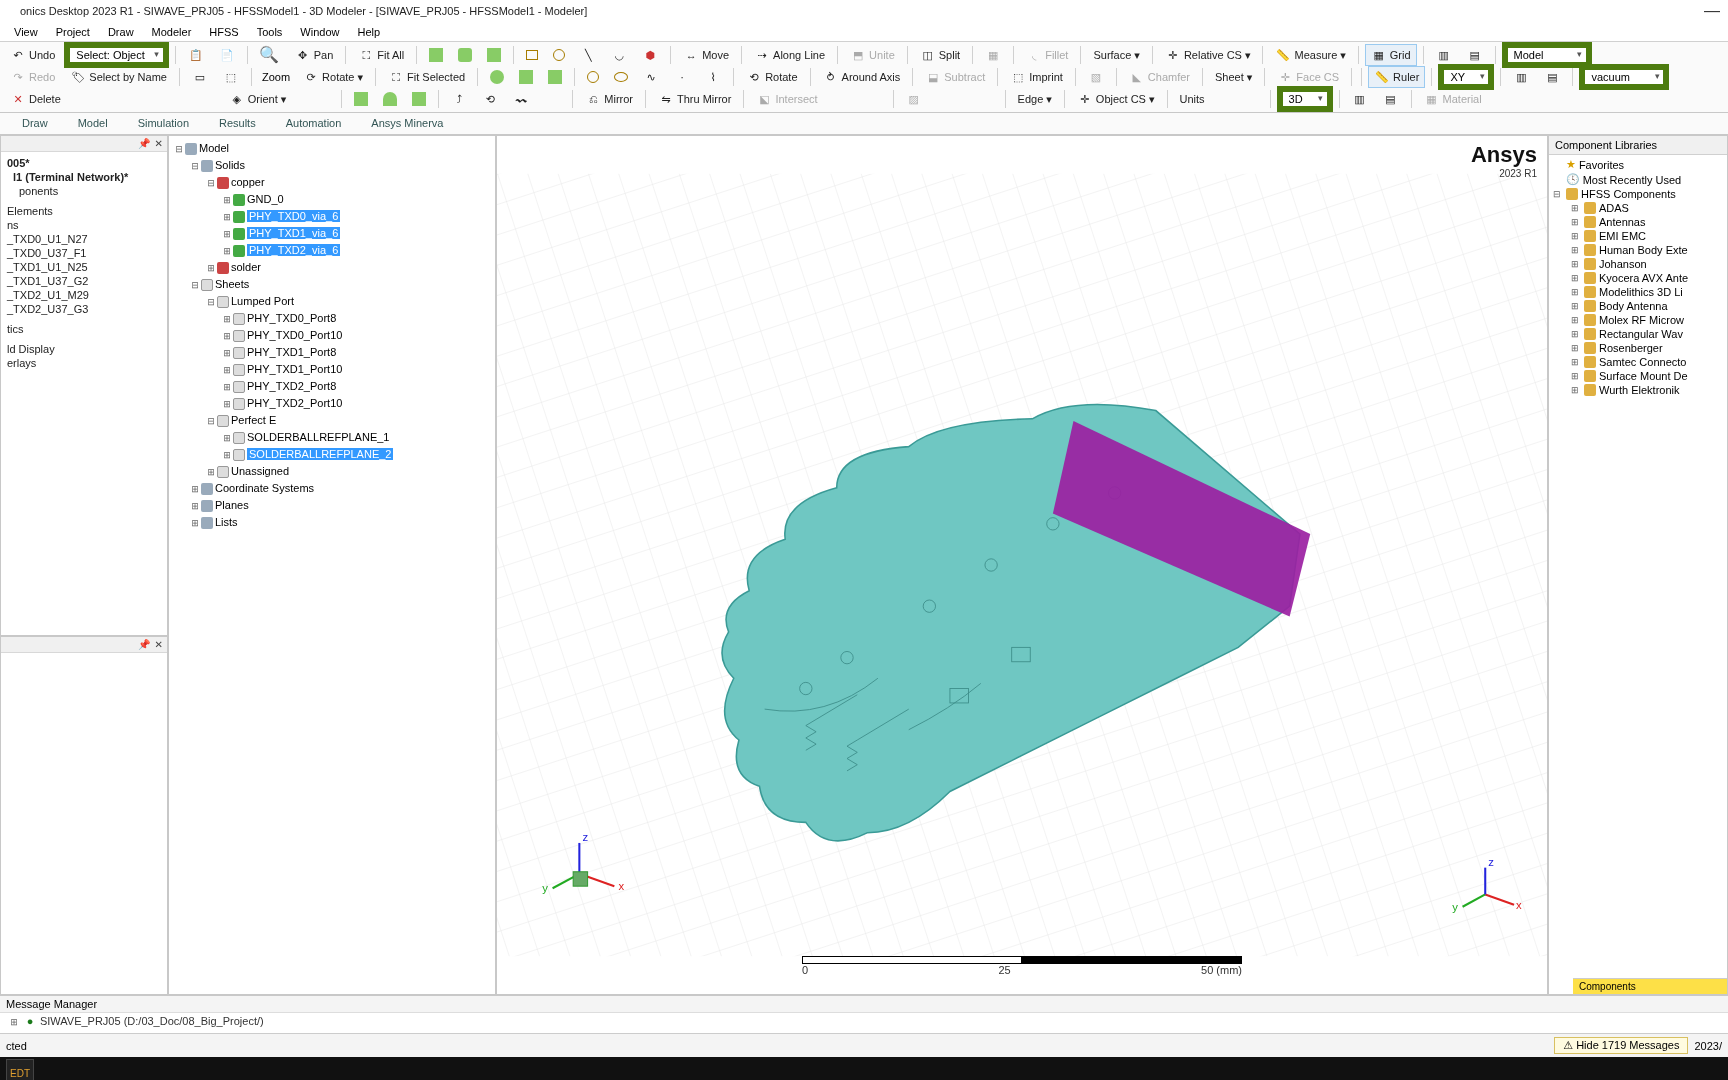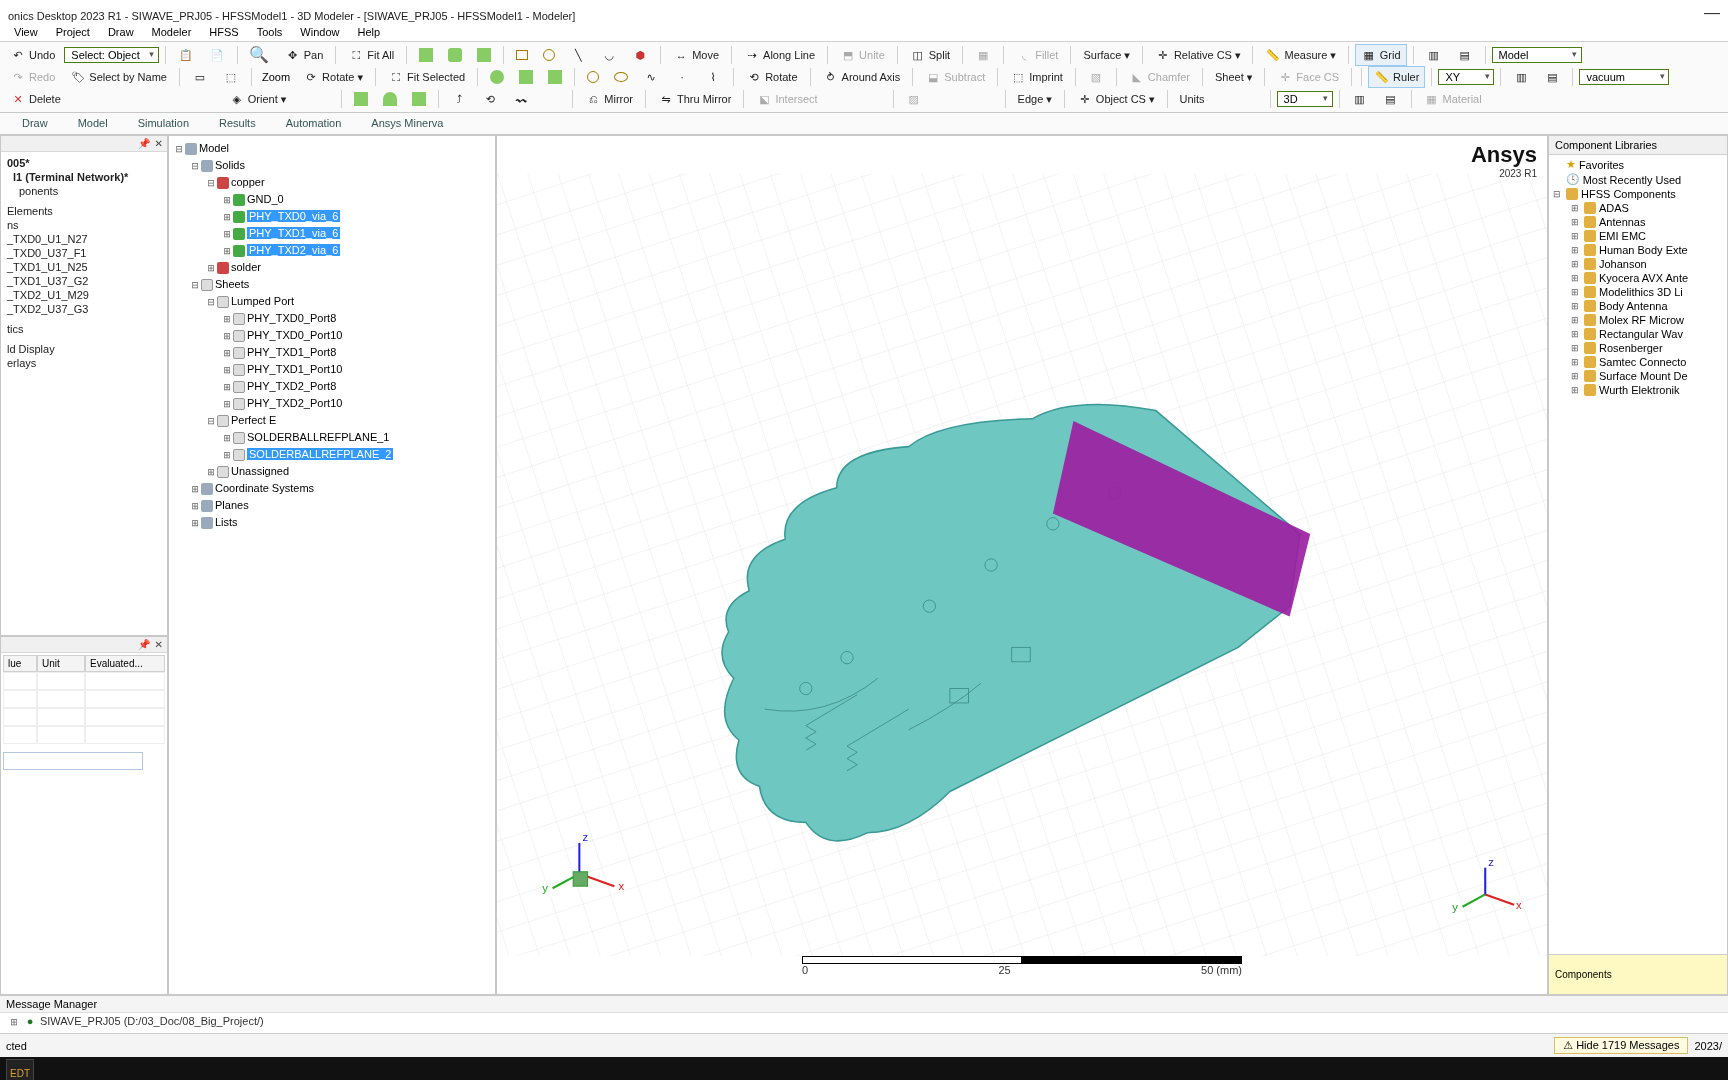--- a/index.html
+++ b/index.html
@@ -1,32 +1,32 @@
 <!DOCTYPE html>
 <html><head>
 <meta charset="utf-8">
 <style>
 * { box-sizing: border-box; margin: 0; padding: 0; font-family: "Segoe UI", Tahoma, sans-serif; font-size: 11px; user-select: none; }
 html, body { width: 1728px; height: 1080px; background: #fff; overflow: hidden; }
 
 
-.title-bar { height: 22px; background: #fff; display: flex; align-items: flex-end; padding: 0 8px; color: #222; }
+.title-bar { height: 22px; background: #fff; display: flex; align-items: center; padding: 0 8px; color: #222; margin-left: 12px; }
 
 
 .menu-bar { height: 20px; background: #fff; display: flex; align-items: center; padding: 0 6px; gap: 2px; border-bottom: 1px solid #d0d0d0; }
 .menu-item { padding: 2px 8px; cursor: default; }
 
 
 .toolbars { background: #fafafa; border-bottom: 1px solid #c8c8c8; padding: 2px 4px; }
 .toolbar-row { display: flex; align-items: center; gap: 3px; height: 22px; }
 .tb-btn { display: flex; align-items: center; gap: 3px; padding: 2px 5px; cursor: default; border: 1px solid transparent; color: #222; white-space: nowrap; }
 .tb-btn.disabled { color: #aaa; }
 .tb-sep { width: 1px; height: 18px; background: #d0d0d0; margin: 0 3px; }
 .tb-icon { width: 16px; height: 16px; display: inline-flex; align-items: center; justify-content: center; }
-.tb-combo { border: 1px solid #4d7c0f; background: #fff; padding: 1px 18px 1px 6px; position: relative; min-width: 72px; }
+.tb-combo { border: 6px solid #4d7c0f; background: #fff; padding: 1px 18px 1px 6px; position: relative; min-width: 72px; }
 .tb-combo::after { content: "▾"; position: absolute; right: 4px; top: 1px; font-size: 9px; color: #555; }
 
 
 .tab-row { display: flex; gap: 10px; padding: 2px 12px; background: #fafafa; border-bottom: 1px solid #c8c8c8; height: 22px; align-items: flex-end; }
 .tab { padding: 3px 10px; color: #355; cursor: default; }
 
 
 .main { display: flex; height: calc(100% - 22px - 20px - 72px - 22px - 28px - 24px - 32px); }
 
 
@@ -66,21 +66,21 @@
 .scale-bar { position: absolute; bottom: 18px; left: 50%; transform: translateX(-50%); display: flex; align-items: center; font-size: 10px; }
 .scale-seg { height: 8px; }
 
 
 .right-panel { width: 180px; border: 1px solid #c8c8c8; background: #fff; display: flex; flex-direction: column; }
 .right-head { background: #f0f0f0; padding: 3px 6px; border-bottom: 1px solid #d0d0d0; font-size: 11px; }
 .right-tree { flex: 1; padding: 2px 4px; overflow: hidden; }
 .right-tree .row { display: flex; align-items: center; gap: 3px; padding: 1px 0; white-space: nowrap; }
 .right-tree .exp { width: 10px; font-size: 9px; color: #666; }
 .right-tree .ic { width: 12px; height: 12px; background: #e0b040; border-radius: 2px; }
-.right-bottom-tab { border-top: 1px solid #ccc; padding: 14px 6px; background: #fef9c3; font-size: 10px; }
+.right-bottom-tab { border-top: 1px solid #ccc; padding: 2px 6px; background: #fde047; font-size: 10px; margin-left: 24px; }
 
 
 .msg-mgr { border-top: 1px solid #c8c8c8; background: #fff; }
 .msg-head { background: #f4f4f4; padding: 2px 6px; font-size: 11px; border-bottom: 1px solid #ddd; }
 .msg-body { padding: 2px 8px; font-family: Consolas, monospace; font-size: 11px; color: #333; height: 20px; }
 
 
 .status-bar { height: 24px; background: #f4f4f4; border-top: 1px solid #ccc; display: flex; align-items: center; padding: 0 6px; font-size: 11px; justify-content: space-between; }
 .status-right { display: flex; gap: 6px; align-items: center; }
 .status-msg-btn { background: #fffbe0; border: 1px solid #d8c060; padding: 1px 8px; }
@@ -429,40 +429,20 @@
         <div class="left-item" style="height:6px"></div>
         <div class="left-item">ld Display</div>
         <div class="left-item">erlays</div>
       </div>
     </div>
     <div class="left-panel" style="flex:1">
       <div class="panel-head">
           <span class="pin">📌</span>
           <span class="x">✕</span>
         </div>
-      <div style="padding:2px">
-        <div class="prop-grid">
-          <div class="prop-head">lue</div>
-          <div class="prop-head">Unit</div>
-          <div class="prop-head">Evaluated...</div>
-          <div class="prop-cell"></div>
-            <div class="prop-cell"></div>
-            <div class="prop-cell"></div>
-          <div class="prop-cell"></div>
-            <div class="prop-cell"></div>
-            <div class="prop-cell"></div>
-          <div class="prop-cell"></div>
-            <div class="prop-cell"></div>
-            <div class="prop-cell"></div>
-          <div class="prop-cell"></div>
-            <div class="prop-cell"></div>
-            <div class="prop-cell"></div>
-        </div>
-        <div class="prop-edit"></div>
-      </div>
     </div>
   </div>
 
   <div class="tree-panel tree">
     <ul>
       <li><span class="tw">⊟</span><span class="node-icon ic-cube"></span><span>Model</span>
         <ul>
           <li><span class="tw">⊟</span><span class="node-icon ic-cube"></span><span>Solids</span>
             <ul>
               <li><span class="tw">⊟</span><span class="node-icon ic-red"></span><span>copper</span>

